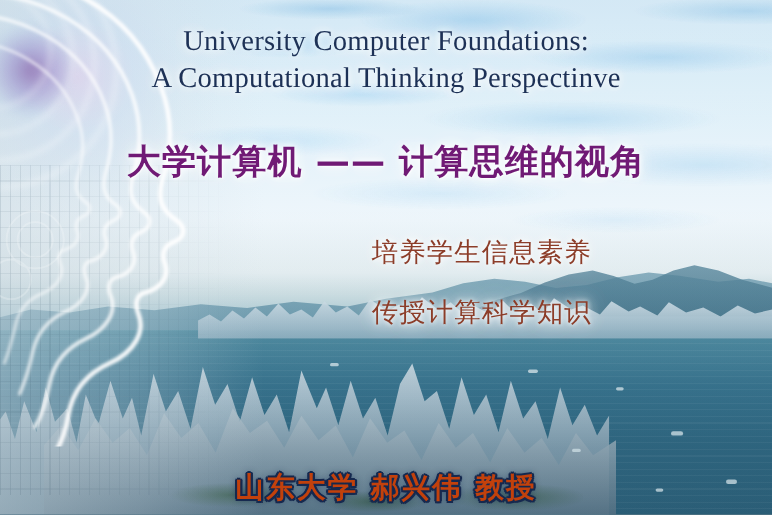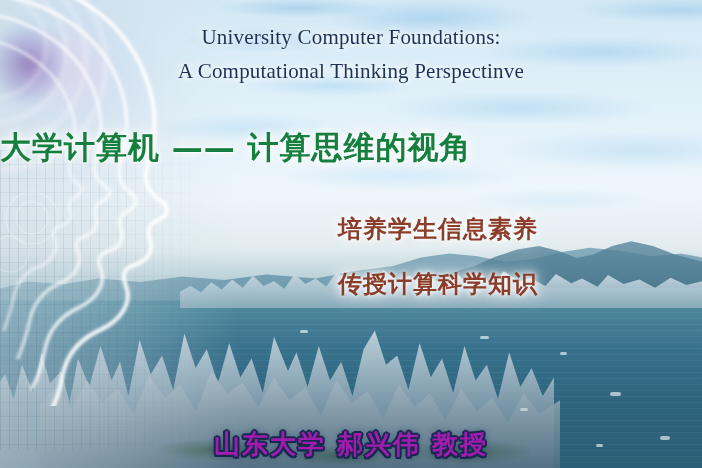--- a/index.html
+++ b/index.html
@@ -173,60 +173,60 @@
       repeating-linear-gradient(to right, rgba(40,70,90,.5) 0 1px, transparent 1px 9px),
       repeating-linear-gradient(to bottom, rgba(40,70,90,.32) 0 1px, transparent 1px 14px);
     -webkit-mask-image:linear-gradient(to right, #000 0%, rgba(0,0,0,.5) 60%, transparent 100%);
             mask-image:linear-gradient(to right, #000 0%, rgba(0,0,0,.5) 60%, transparent 100%);
   }
 
   
   .eng-title{
     position:absolute;left:0;right:0;top:20px;text-align:center;
     font-family:"Liberation Serif","DejaVu Serif",serif;
-    font-size:21px;line-height:34px;letter-spacing:.2px;
+    font-size:26px;line-height:34px;letter-spacing:.2px;
     color:#1d3156;
     text-shadow:
       0 0 6px rgba(255,255,255,.95),
       0 0 12px rgba(255,255,255,.85),
       0 0 20px rgba(255,255,255,.6);
     white-space:pre-line;
   }
 
   .cn-title{
-    position:absolute;left:0;right:0;top:126px;
+    position:absolute;left:0;right:0;top:126px;text-align:center;
     font-family:"DejaVu Sans","Liberation Sans",sans-serif;
     font-weight:bold;font-size:31px;line-height:42px;letter-spacing:1px;
-    color:#15803d;
+    color:#701a75;
     text-shadow:
       0 0 6px rgba(255,255,255,.98),
       0 0 13px rgba(255,255,255,.9),
       0 0 22px rgba(255,255,255,.66),
       1px 1px 0 rgba(255,255,255,.55);
   }
 
   .bullets{position:absolute;left:338px;top:216px;width:300px;}
   .bullet{
     font-family:"DejaVu Sans","Liberation Sans",sans-serif;
-    font-weight:bold;font-size:24px;line-height:26px;letter-spacing:1px;
+    font-weight:normal;font-size:24px;line-height:26px;letter-spacing:1px;
     color:#8c3d29;
     margin-bottom:29px;
     text-shadow:
       0 0 5px rgba(255,255,255,.98),
       0 0 11px rgba(255,255,255,.92),
       0 0 18px rgba(255,255,255,.7),
       0 0 26px rgba(255,255,255,.45);
   }
   .bullet:last-child{margin-bottom:0;}
 
   .byline{
     position:absolute;left:0;right:0;top:428px;text-align:center;
     font-family:"DejaVu Sans","Liberation Sans",sans-serif;
     font-weight:bold;font-size:26px;line-height:32px;letter-spacing:2px;
-    color:#a21caf;
+    color:#c2410c;
     text-shadow:
       -1.5px -1.5px 0 #16294f, 1.5px -1.5px 0 #16294f,
       -1.5px  1.5px 0 #16294f, 1.5px  1.5px 0 #16294f,
       -2px 0 0 #16294f, 2px 0 0 #16294f,
       0 -2px 0 #16294f, 0 2px 0 #16294f,
       0 0 7px rgba(16,40,80,.85);
   }
 </style>
 </head>
 <body>

